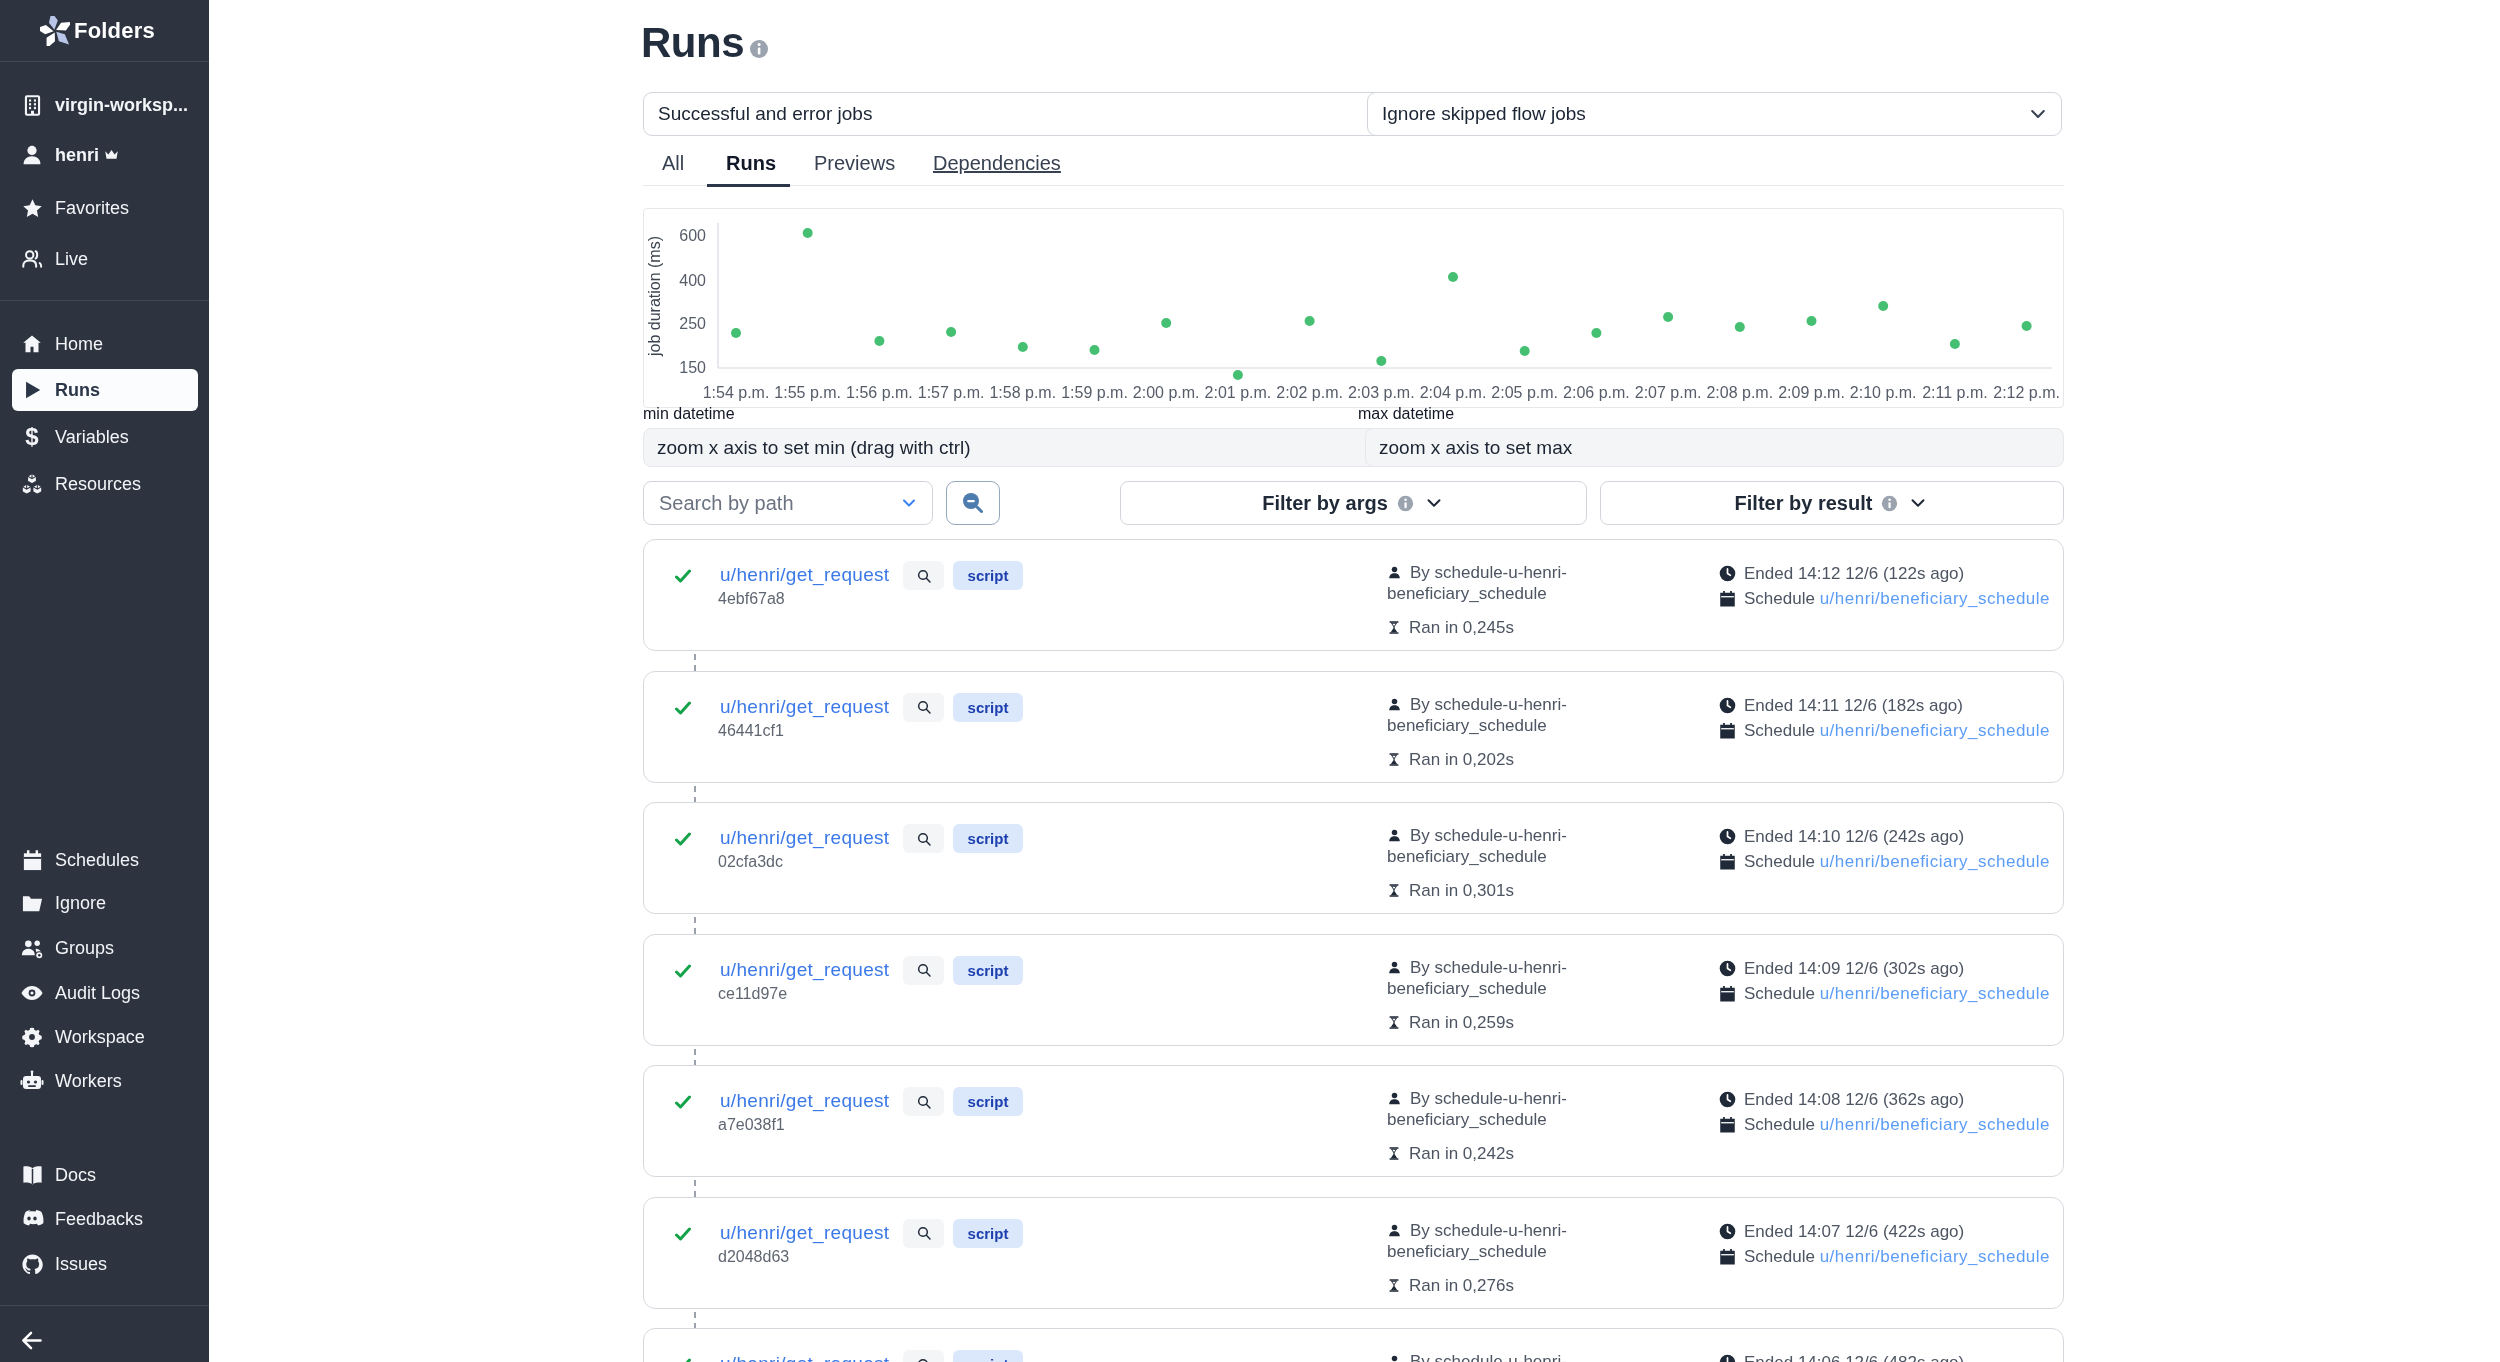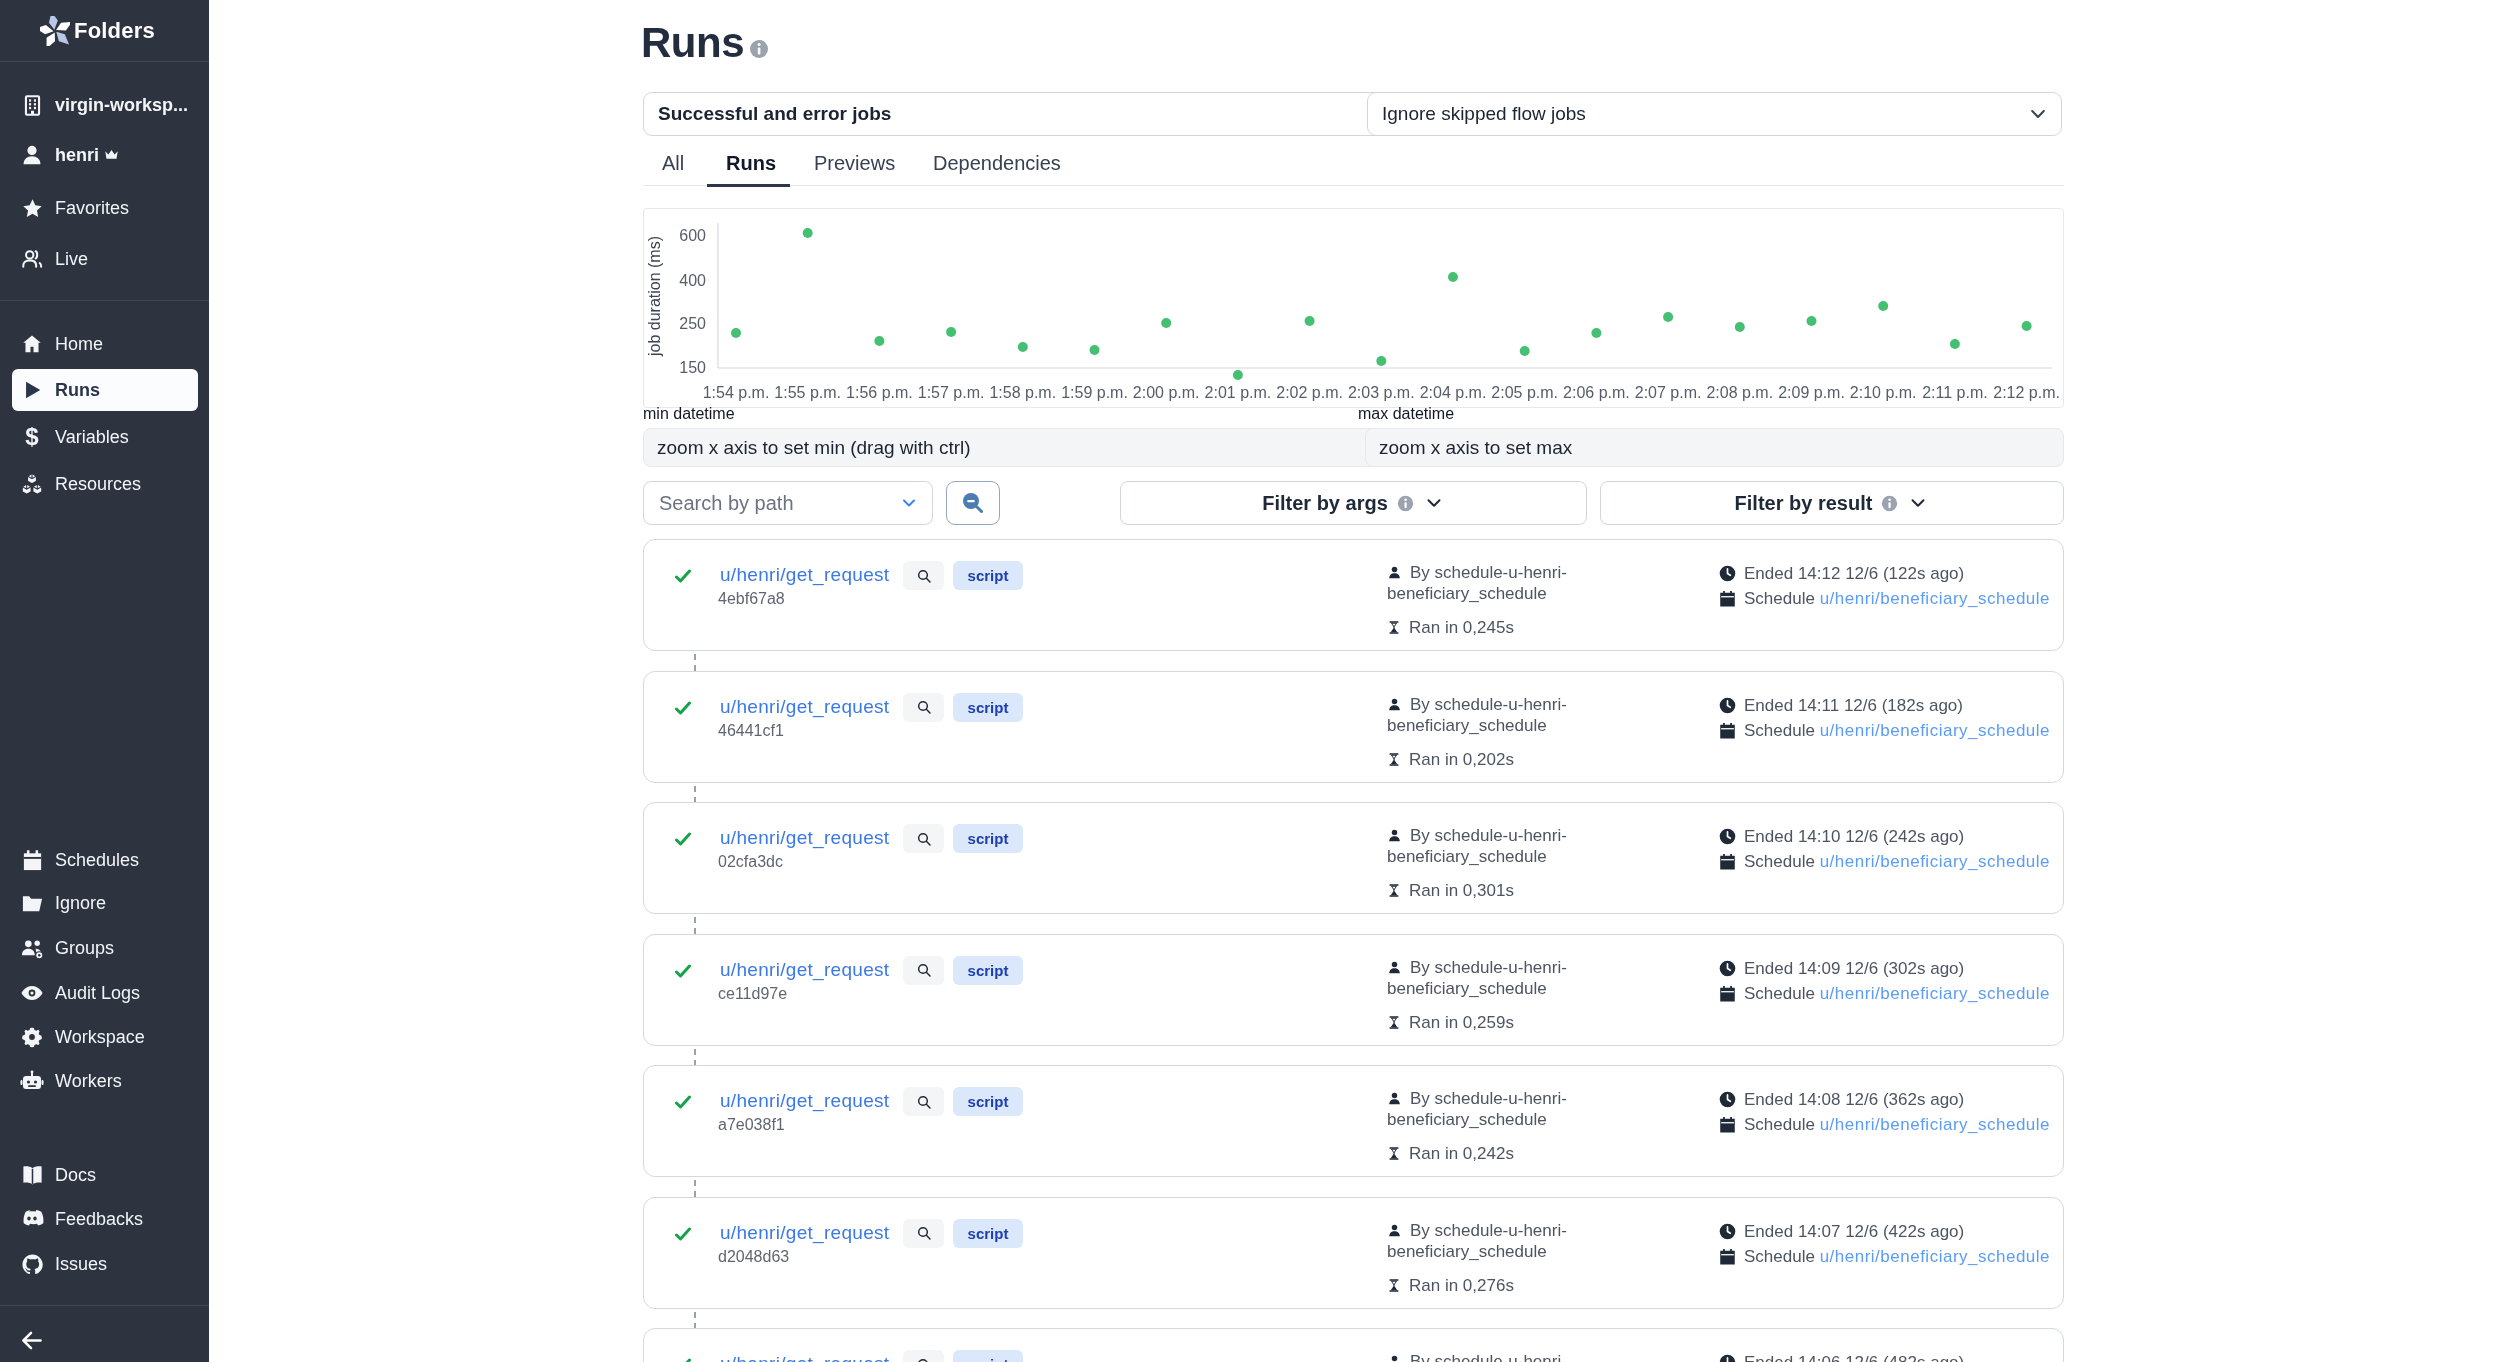--- a/index.html
+++ b/index.html
@@ -270,37 +270,37 @@
     </div>
 
   <div id="content">
     <div id="title">Runs</div>
     <svg width="20" height="20" viewBox="0 0 20 20" style="position:absolute;left:106px;top:39px;">
       <circle cx="10" cy="10" r="9" fill="#9ba3ae"></circle>
       <rect x="8.8" y="8.5" width="2.6" height="7" rx="1.2" fill="#fff"></rect>
       <circle cx="10.1" cy="5.6" r="1.5" fill="#fff"></circle>
     </svg>
 
-    <div class="sel" style="left:0; top:92px; width:779px;font-weight:bold;">
+    <div class="sel" style="left:0; top:92px; width:779px;">
       <span class="st">Successful and error jobs</span>
       <svg class="chev" viewBox="0 0 20 20">
           <path d="M4.2 7 L10 13 L15.8 7" fill="none" stroke="#374151" stroke-width="2" stroke-linecap="round" stroke-linejoin="round"></path>
         </svg>
     </div>
     <div class="sel" style="left:724px; top:92px; width:695px;">
       <span class="st">Ignore skipped flow jobs</span>
       <svg class="chev" viewBox="0 0 20 20">
           <path d="M4.2 7 L10 13 L15.8 7" fill="none" stroke="#374151" stroke-width="2" stroke-linecap="round" stroke-linejoin="round"></path>
         </svg>
     </div>
 
     <span class="tab" style="left:19px;">All</span>
     <span class="tab" style="left:83px; font-weight:700; color:#111827;">Runs</span>
     <span class="tab" style="left:171px;">Previews</span>
-    <span class="tab" style="left:290px;">Dependencies</span>
+    <span class="tab" style="left:290px;text-decoration:underline;">Dependencies</span>
     <div id="tabline"></div>
     <div id="tabunder"></div>
 
     <svg id="chart" viewBox="0 0 1419 198">
       <line x1="74" y1="14" x2="74" y2="159" stroke="#d9dce1" stroke-width="1.3"></line>
       <line x1="74" y1="159" x2="1408" y2="159" stroke="#e3e5e9" stroke-width="1.3"></line>
       <g font-size="16" fill="#565d69" text-anchor="end">
         <text x="62" y="32">600</text>
         <text x="62" y="77">400</text>
         <text x="62" y="120">250</text>

